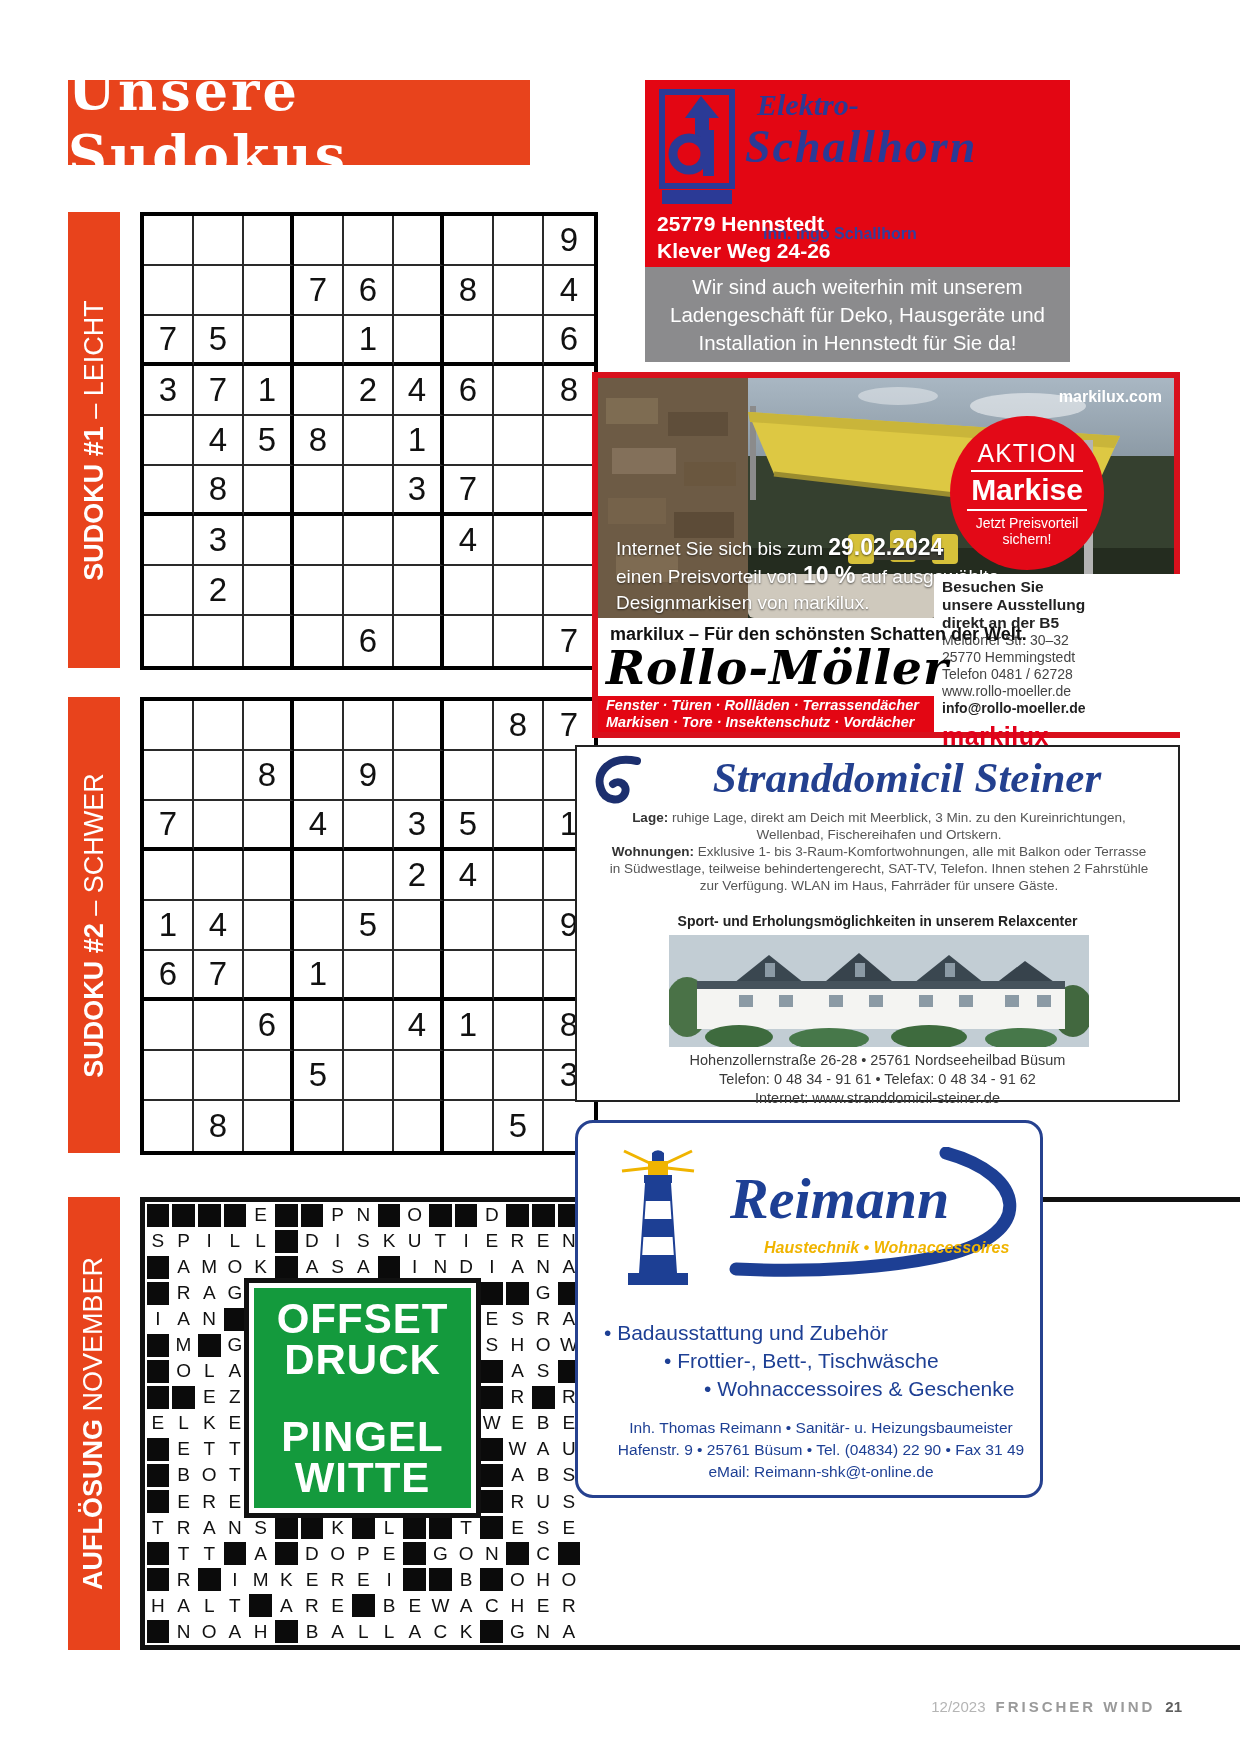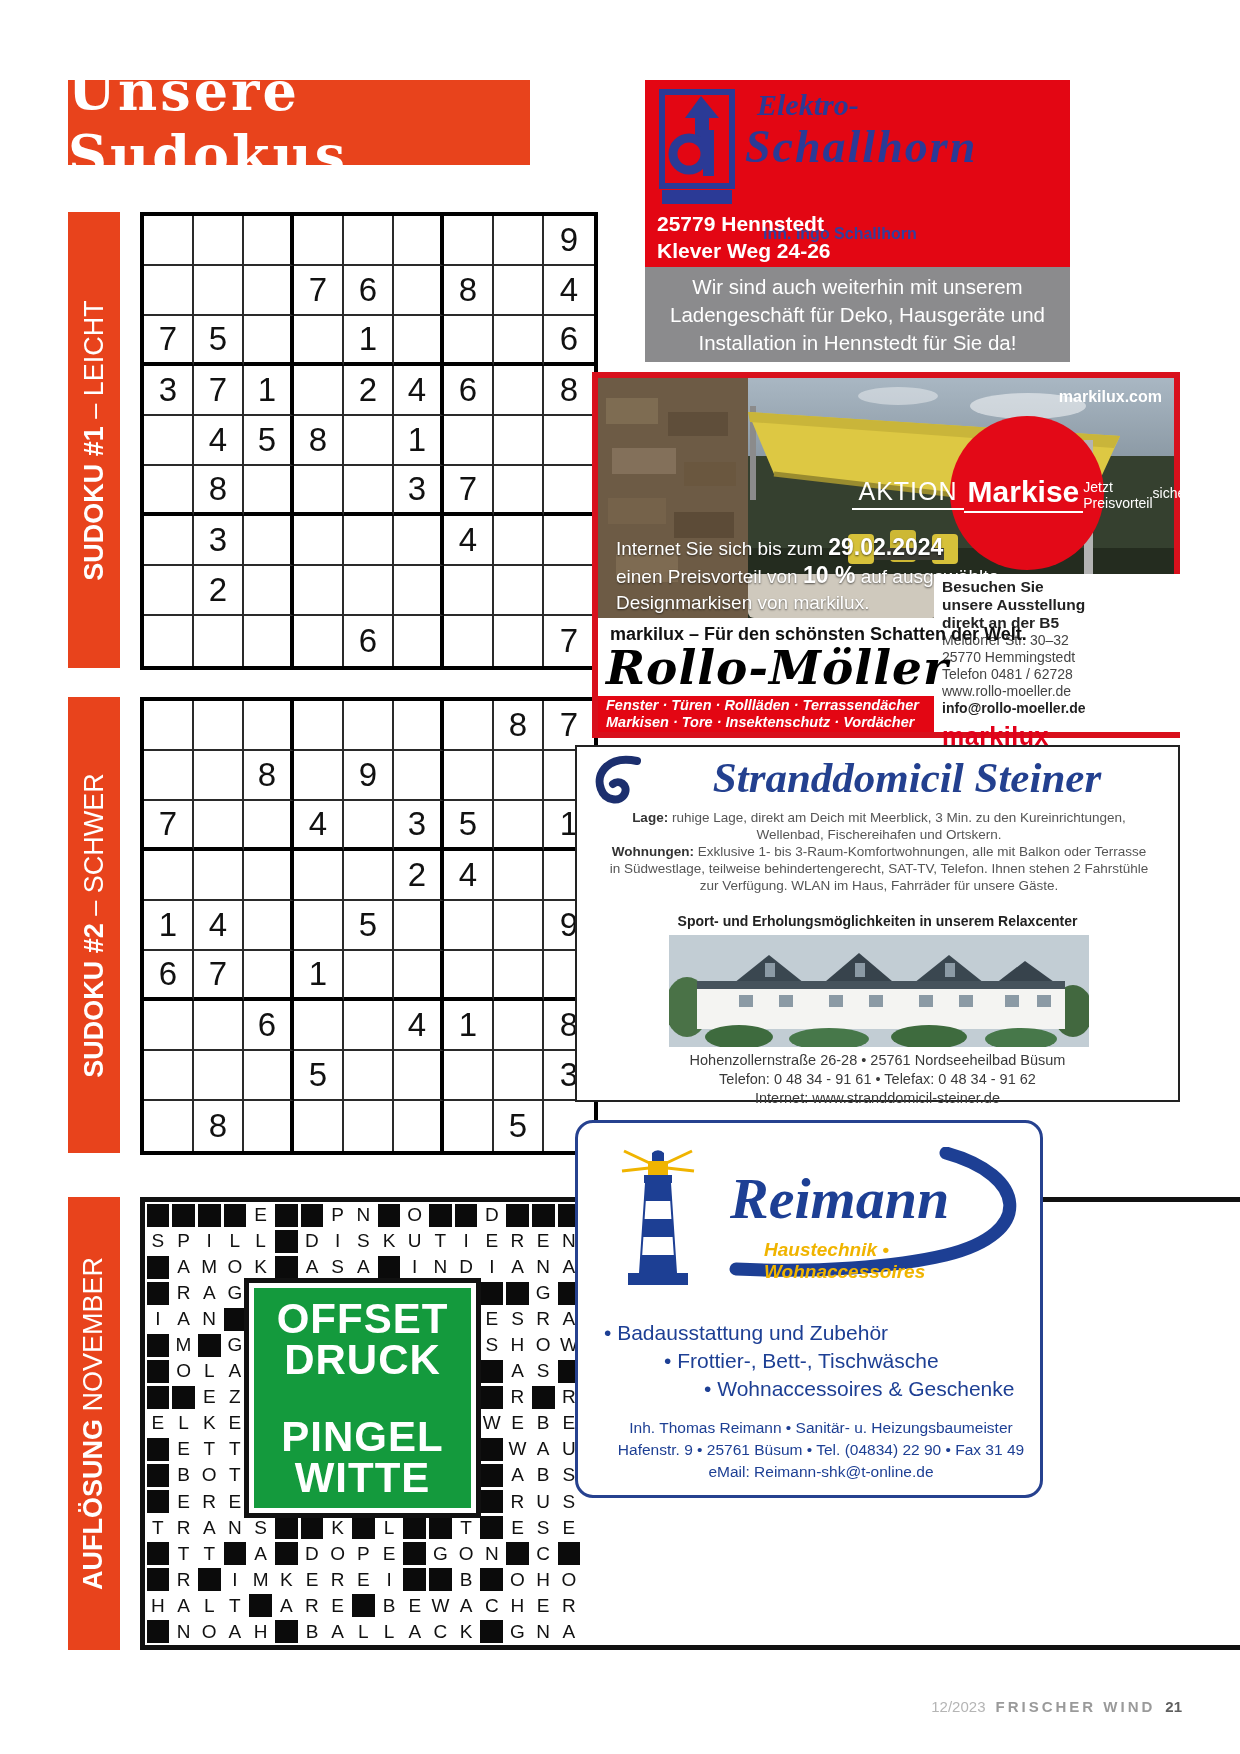--- a/index.html
+++ b/index.html
@@ -55,21 +55,21 @@
   .schall .addr .col2{white-space:pre;}
   .schall .gray{position:absolute;left:0;top:187px;width:100%;height:95px;background:#8b8b8d;
                 display:flex;flex-direction:column;align-items:center;justify-content:center;gap:4px;}
   .schall .gray span{color:#fff;font-size:20.5px;}
 
   
   .markx{left:592px;top:372px;width:588px;height:366px;border:6px solid #d8101c;box-sizing:border-box;background:#fff;}
   .markx .photo{position:absolute;left:0px;top:0px;width:576px;height:240px;overflow:hidden;}
   .markx .site{position:absolute;top:10px;right:12px;color:#fff;font-weight:bold;font-size:16px;}
   .markx .badge{position:absolute;left:352px;top:38px;width:154px;height:154px;border-radius:50%;
-                background:#e30917;display:flex;flex-direction:row;align-items:center;justify-content:center;color:#fff;}
+                background:#e30917;display:flex;flex-direction:column;align-items:center;justify-content:center;color:#fff;}
   .markx .badge .l1{font-size:25px;letter-spacing:1px;border-bottom:2px solid #fff;padding:0 6px 2px;}
   .markx .badge .l2{font-size:30px;font-weight:bold;border-bottom:2px solid #fff;padding:1px 4px 2px;}
   .markx .badge .l3{font-size:14px;margin-top:4px;}
   .markx .badge .l4{font-size:14px;}
   .markx .promo{position:absolute;left:18px;top:156px;color:#fff;text-shadow:0 1px 2px rgba(0,0,0,.6);}
   .markx .promo div{font-size:19px;line-height:26px;}
   .markx .promo b{font-size:23px;}
   .markx .panel{position:absolute;left:336px;top:196px;width:246px;height:158px;background:#fff;padding:4px 0 0 8px;box-sizing:border-box;}
   .markx .panel .v{font-weight:bold;font-size:15.5px;line-height:18px;color:#222;}
   .markx .panel .c{font-size:14px;line-height:17px;color:#444;}
@@ -91,21 +91,21 @@
   .stein .body b{color:#333;}
   .stein .relax{position:absolute;left:0;top:166px;width:100%;text-align:center;font-weight:bold;font-size:14px;color:#222;}
   .stein .photoS{position:absolute;left:92px;top:188px;width:420px;height:112px;}
   .stein .addr{position:absolute;left:0;top:304px;width:100%;text-align:center;color:#3a3a3a;
                font-size:14.5px;line-height:19px;}
 
   
   .reim{left:575px;top:1120px;width:468px;height:378px;border:3px solid #26418f;border-radius:18px;box-sizing:border-box;background:#fff;}
   .reim .name{position:absolute;left:152px;top:42px;color:#1d3f94;font-family:"Liberation Serif",serif;
               font-style:italic;font-weight:bold;font-size:58px;}
-  .reim .subtitle{position:absolute;left:186px;top:116px;color:#f0b400;font-style:italic;font-size:19px;font-weight:bold;}
+  .reim .subtitle{position:absolute;left:186px;top:116px;color:#f0b400;font-style:italic;font-size:16px;font-weight:bold;}
   .reim .bullets{position:absolute;left:0;top:196px;width:100%;}
   .reim .bullets div{color:#1d3f94;font-size:21px;line-height:28px;}
   .reim .b1{padding-left:26px;}
   .reim .b2{padding-left:86px;}
   .reim .b3{padding-left:126px;}
   .reim .info{position:absolute;left:12px;top:294px;width:100%;text-align:center;}
   .reim .info div{color:#1d3f94;font-size:15.5px;line-height:22px;}
 
   
   .footer{right:58px;top:1698px;font-size:15px;display:flex;gap:10px;align-items:baseline;}

